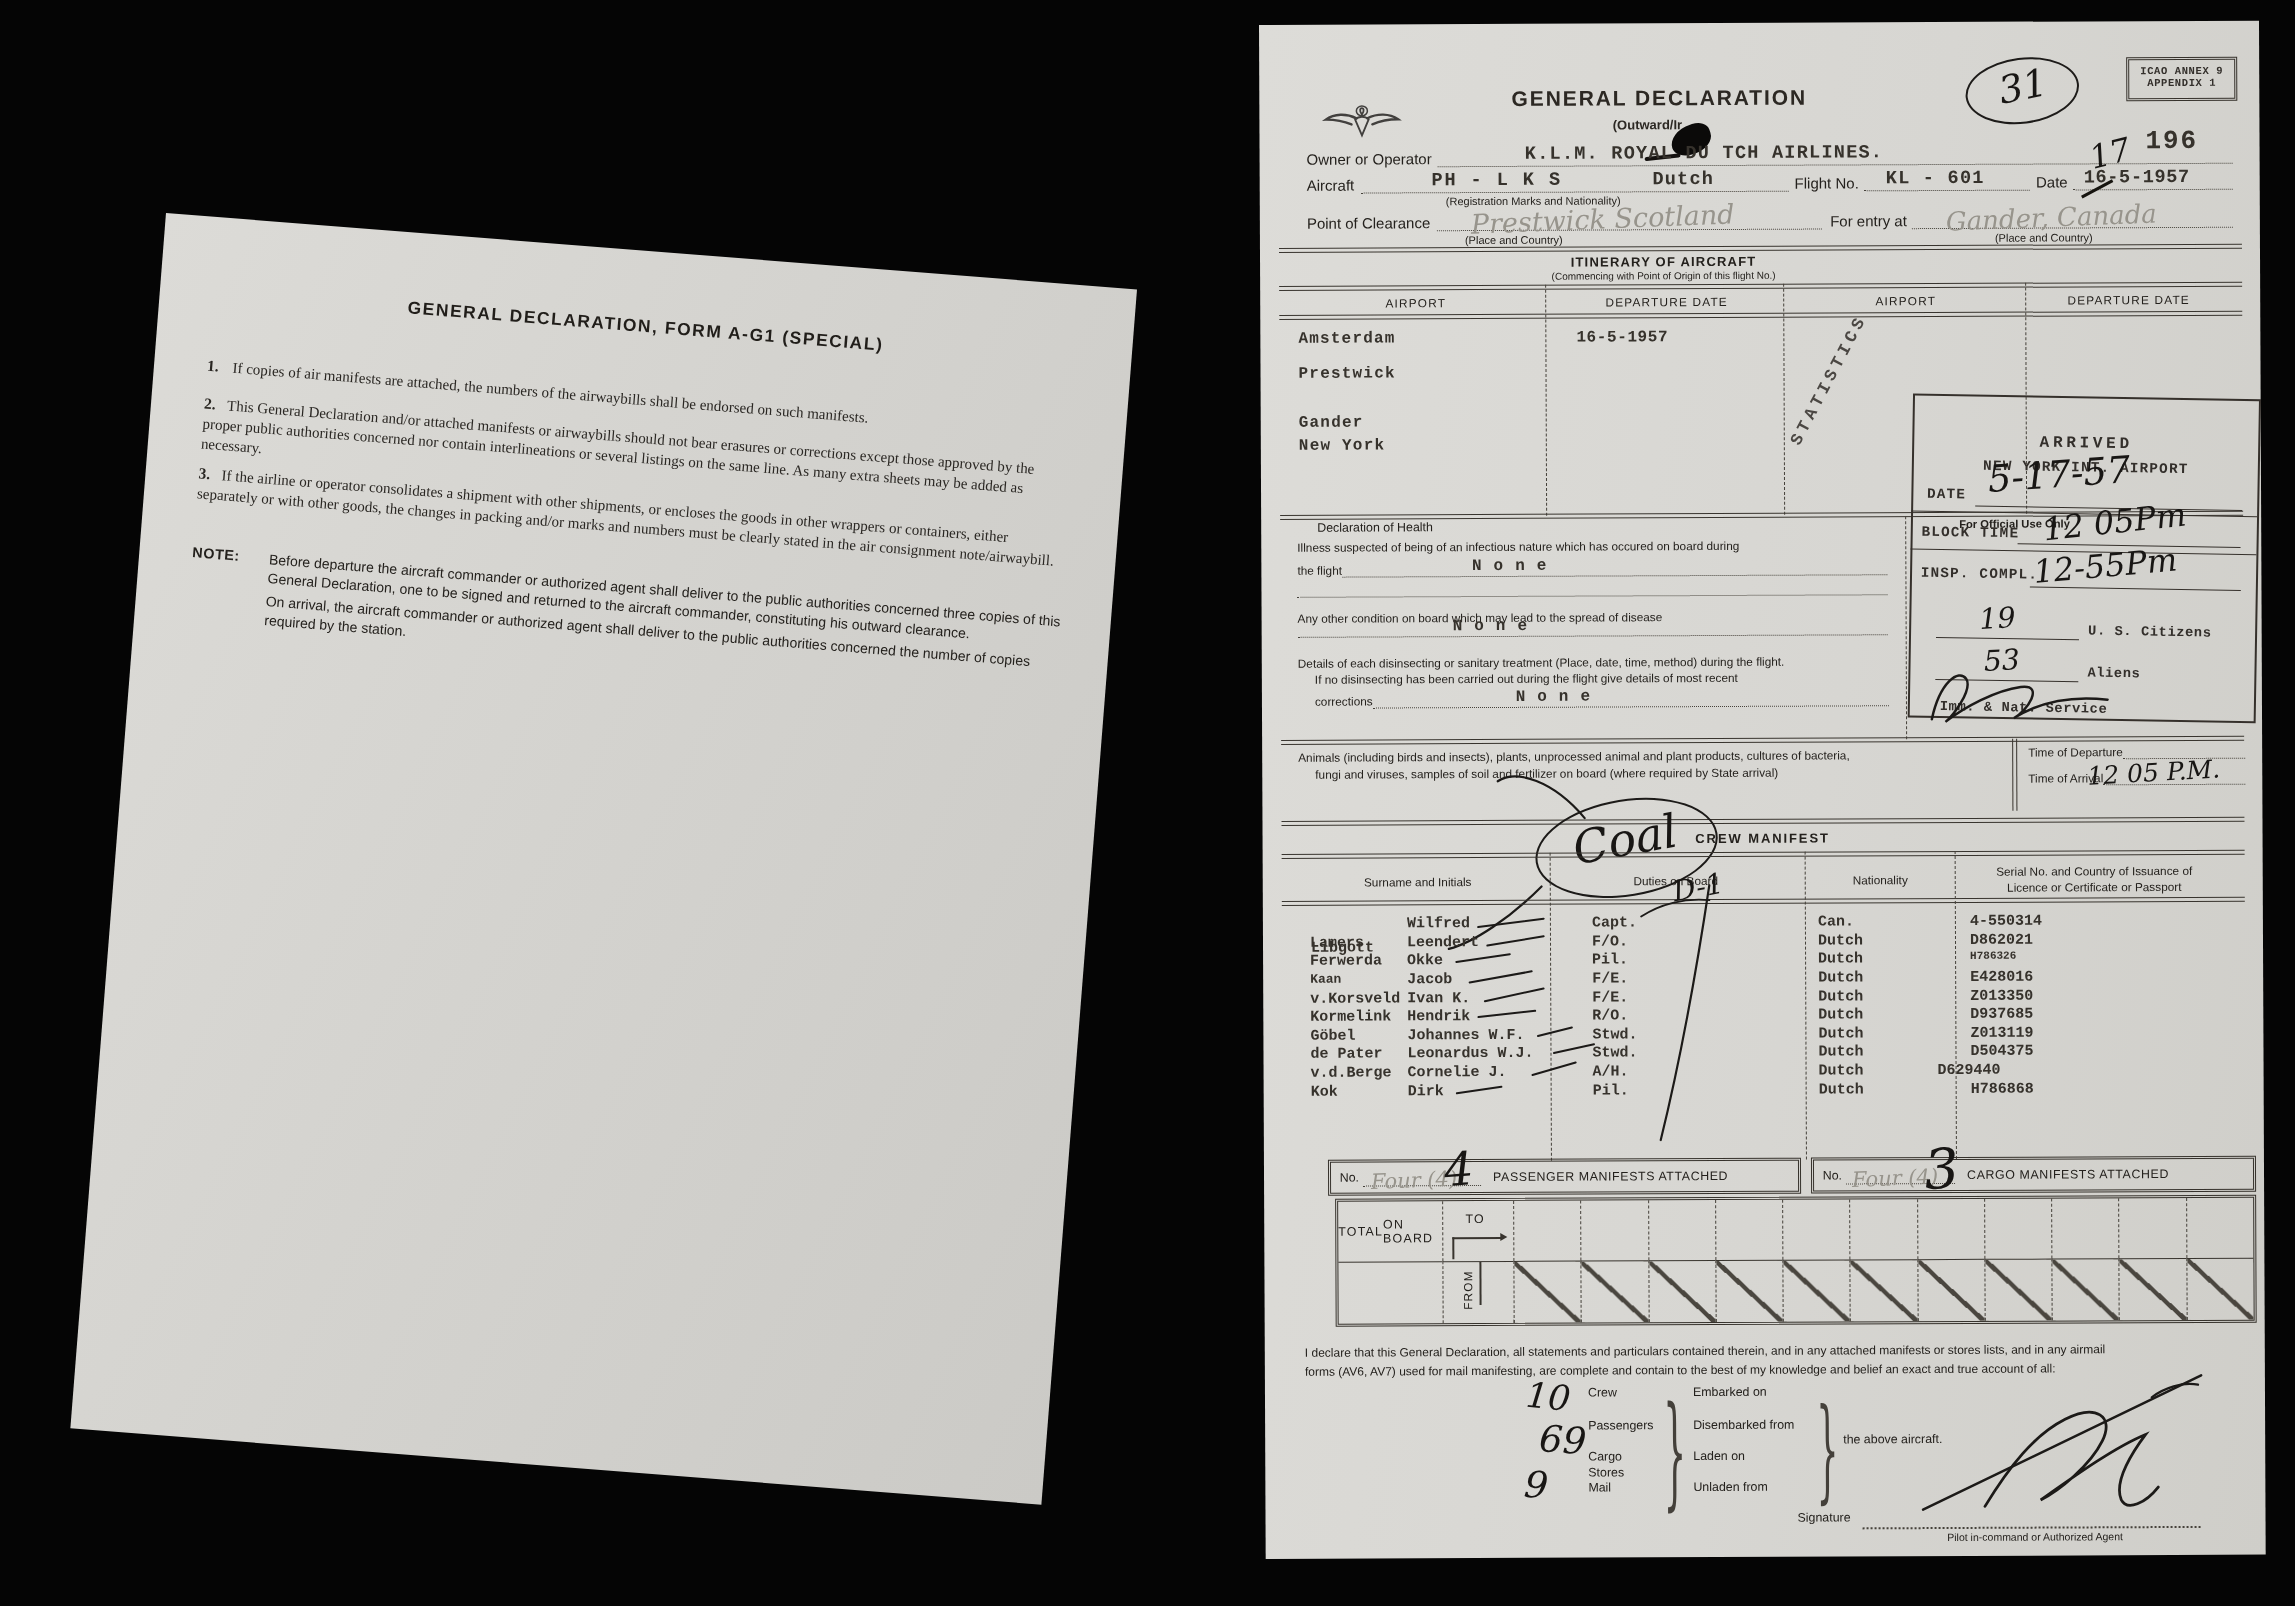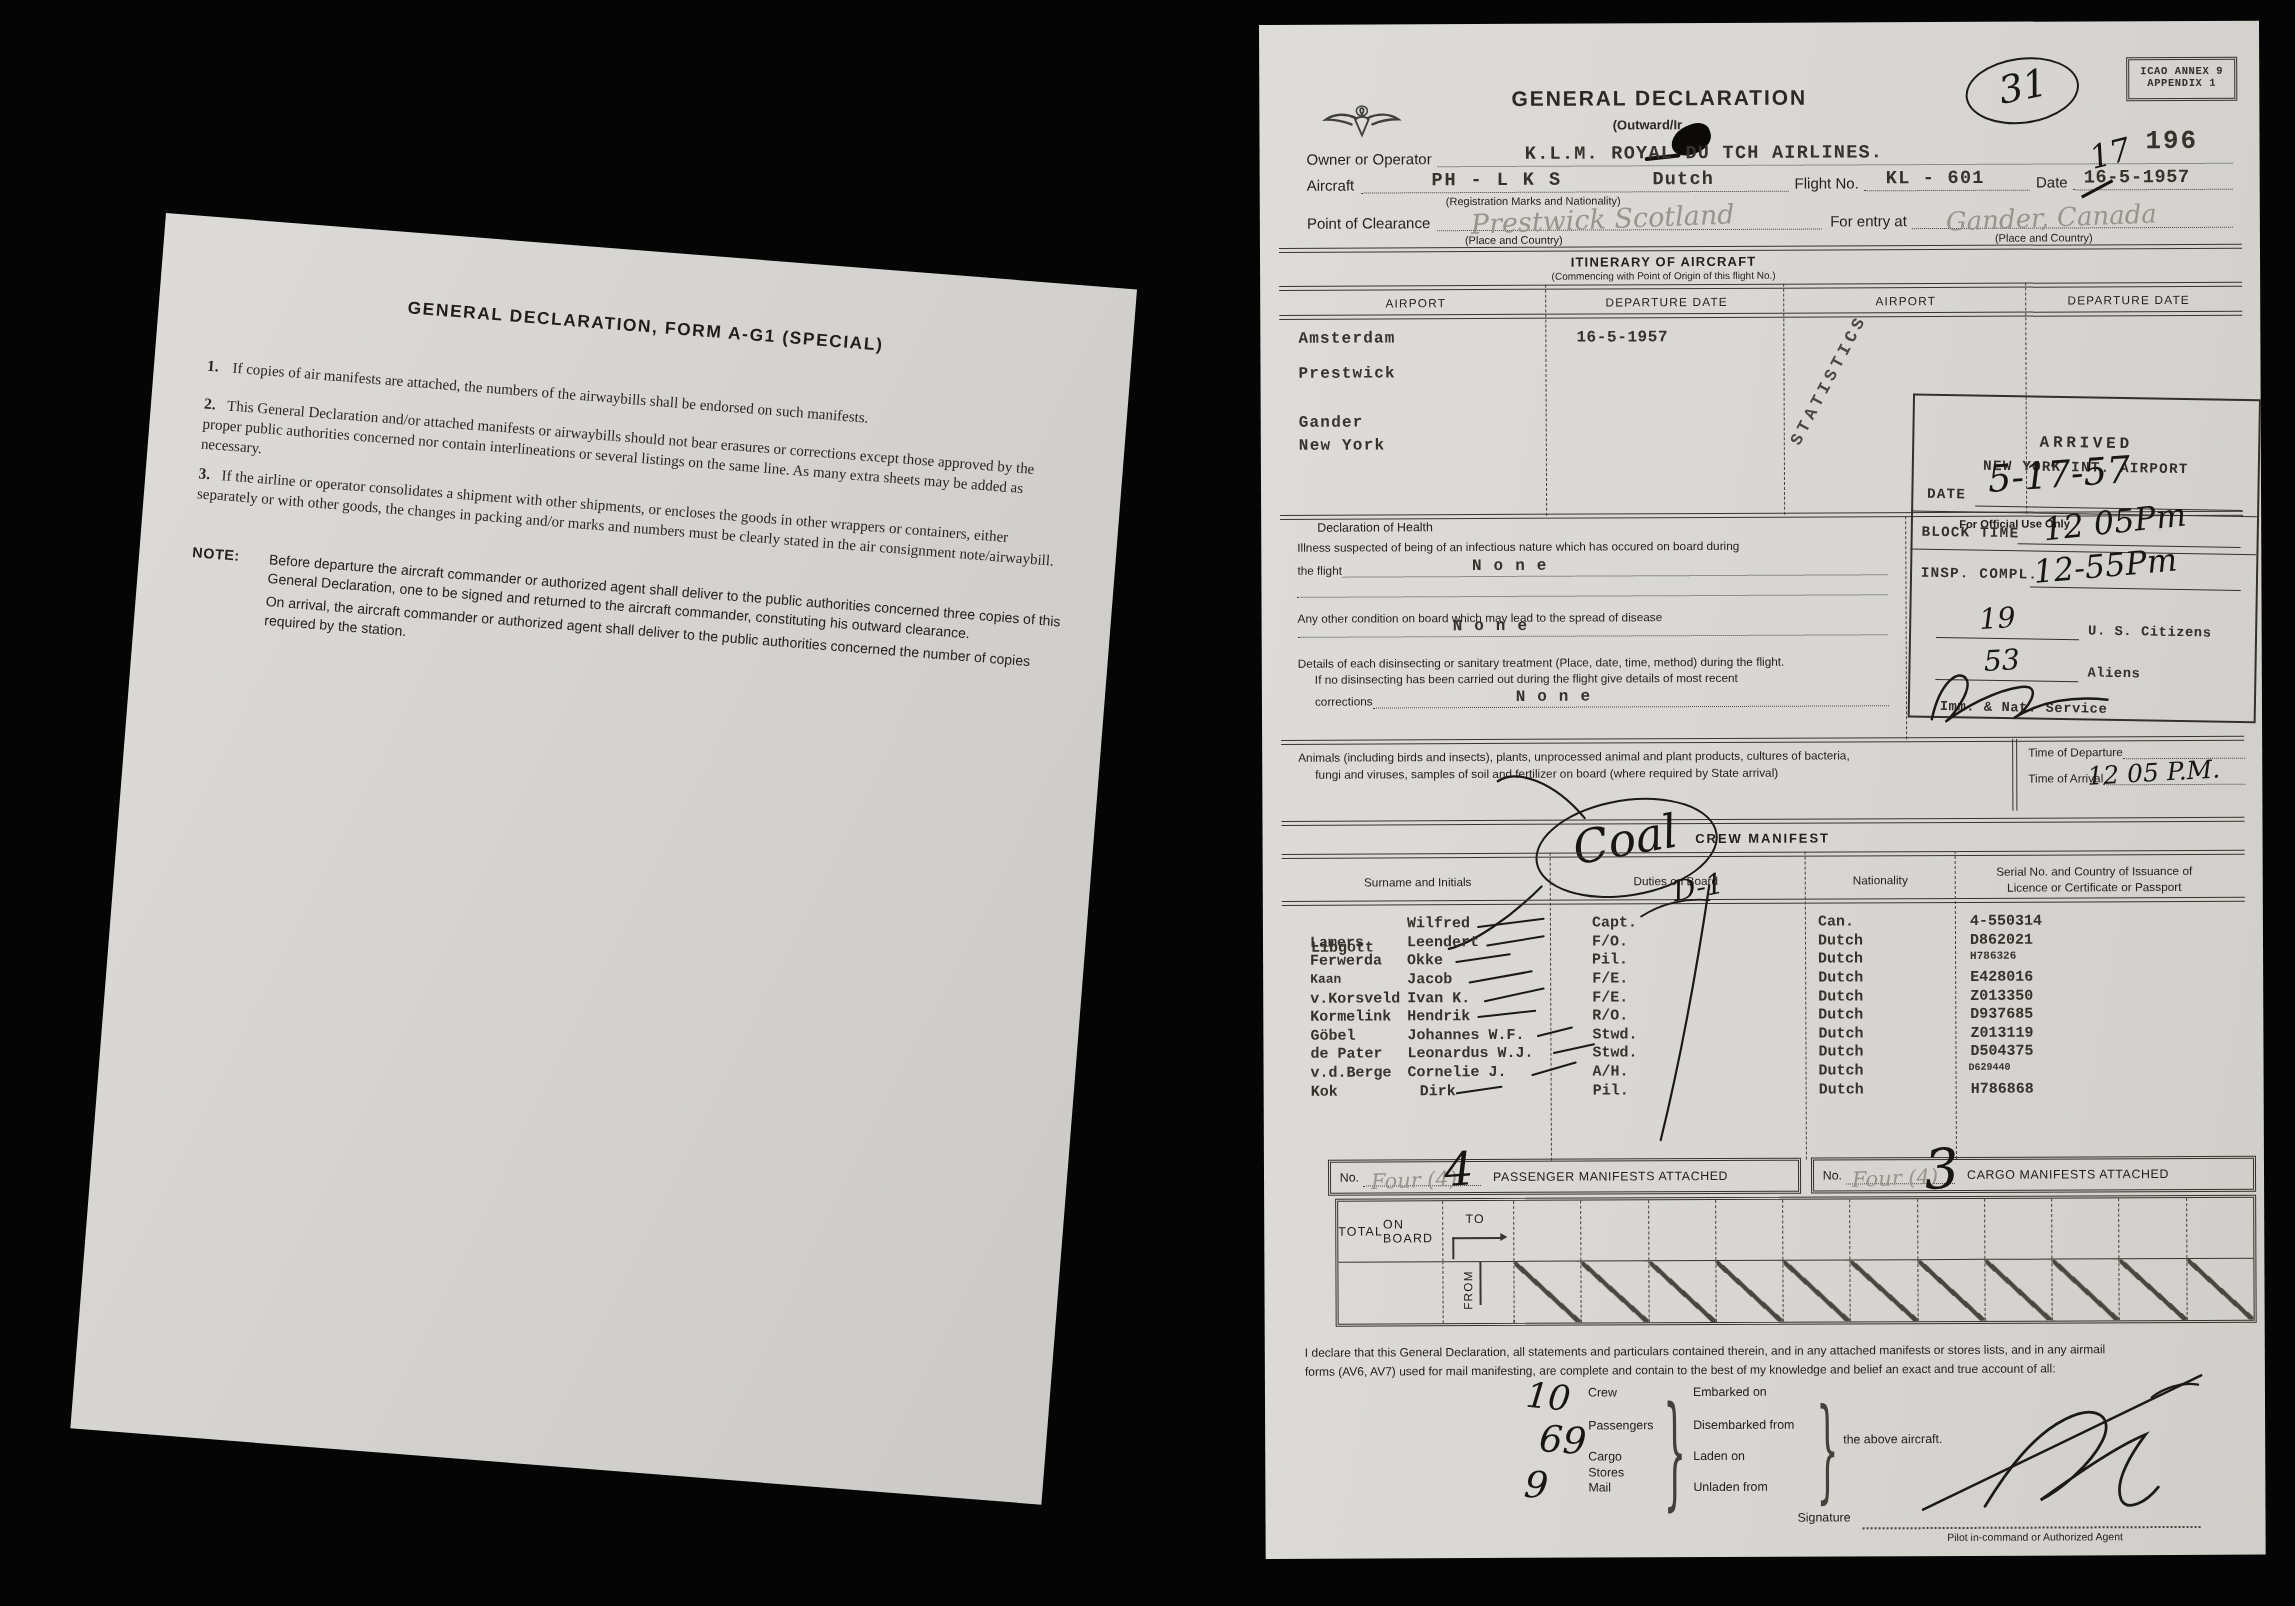--- a/index.html
+++ b/index.html
@@ -297,26 +297,26 @@
       <span class="ab typed" style="left:329px;font-size:15px;">Stwd.</span>
       <span class="ab typed" style="left:555px;font-size:15px;">Dutch</span>
       <span class="ab typed" style="left:707px;font-size:15px;">D504375</span>
       <i class="ab" style="left:289px;top:2.5px;width:43px;height:1.9px;background:#1c1a18;transform:rotate(-12deg);border-radius:1.2px;"></i>
     </div>
     <div class="ab" style="left:0;top:1040px;width:1000px;height:17.4px;">
       <span class="ab typed" style="left:47px;font-size:15px;">v.d.Berge</span>
       <span class="ab typed" style="left:144px;font-size:15px;">Cornelie J.</span>
       <span class="ab typed" style="left:329px;font-size:15px;">A/H.</span>
       <span class="ab typed" style="left:555px;font-size:15px;">Dutch</span>
-      <span class="ab typed" style="left:705px;font-size:10px;">D629440</span>
+      <span class="ab typed" style="left:674px;font-size:15px;">D629440</span>
       <i class="ab" style="left:267px;top:3.7px;width:47px;height:1.9px;background:#1c1a18;transform:rotate(-16deg);border-radius:1.2px;"></i>
     </div>
     <div class="ab" style="left:0;top:1059px;width:1000px;height:17.4px;">
       <span class="ab typed" style="left:47px;font-size:15px;">Kok</span>
-      <span class="ab typed" style="left:156px;font-size:15px;text-align:right;">Dirk</span>
+      <span class="ab typed" style="left:144px;font-size:15px;text-align:right;">Dirk</span>
       <span class="ab typed" style="left:329px;font-size:15px;">Pil.</span>
       <span class="ab typed" style="left:555px;font-size:15px;">Dutch</span>
       <span class="ab typed" style="left:707px;font-size:15px;">H786868</span>
       <i class="ab" style="left:192px;top:6.2px;width:47px;height:1.9px;background:#1c1a18;transform:rotate(-8deg);border-radius:1.2px;"></i>
     </div>
 
     <div class="ab boxed row" style="left:66px;top:1137px;width:469px;height:32px;align-items:center;padding:0 8.7px;box-sizing:border-box;">
       <span class="prt" style="font-size:12.4px;">No.</span>
       <span class="lead" style="width:118px;height:16px;margin:0 3.7px;">
         <span class="ov pencil" style="left:8.7px;bottom:-7.4px;font-size:21px;">Four (4)</span>

